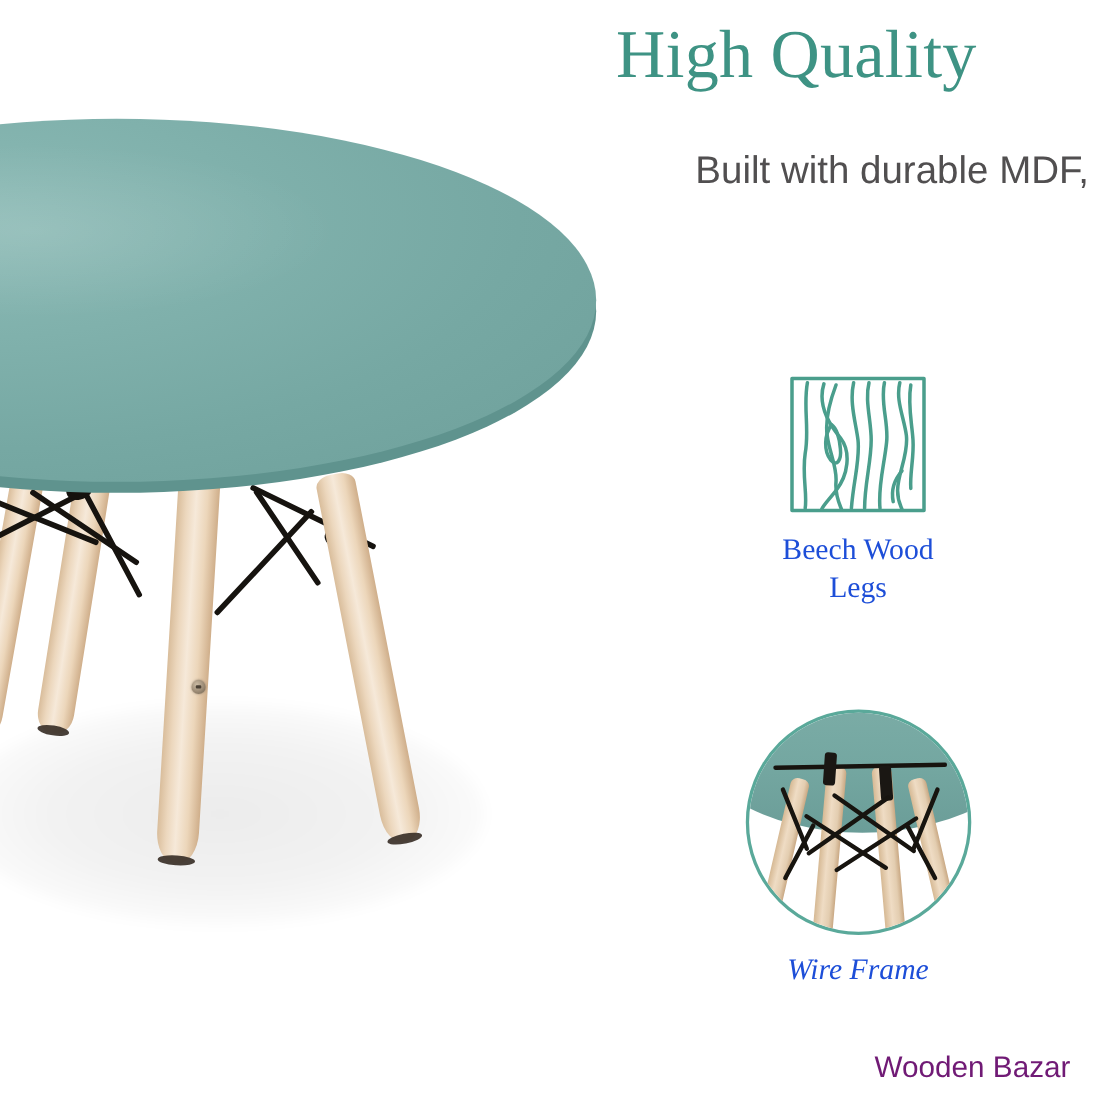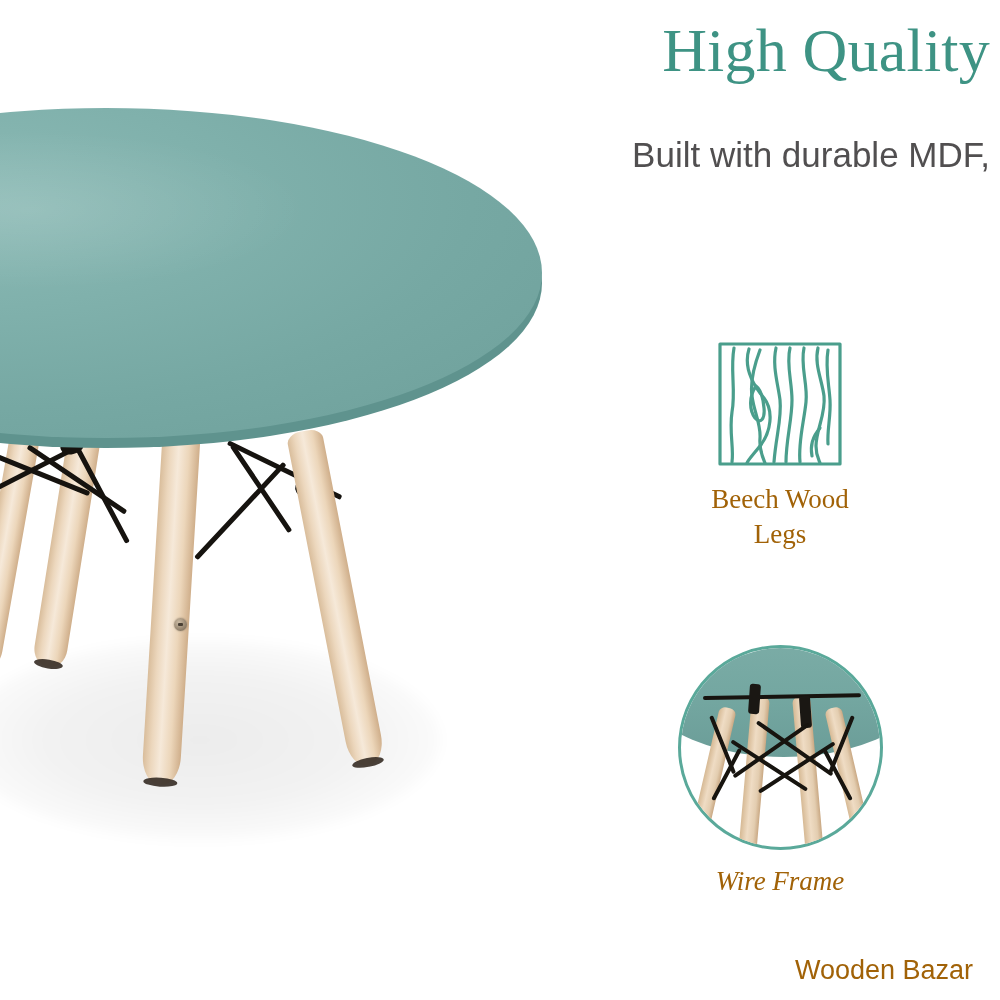--- a/index.html
+++ b/index.html
@@ -128,21 +128,21 @@
     left: 560px;
     top: 0;
     width: 440px;
     height: 1000px;
   }
   .headline {
     position: absolute;
     right: 10px;
     top: 18px;
     width: 430px;
-    text-align: right;
+    text-align: left;
     font-family: "Liberation Serif", serif;
     font-size: 62px;
     line-height: 1.05;
     color: #3e9384;
     letter-spacing: .2px;
     white-space: nowrap;
   }
   .subcopy {
     position: absolute;
     right: 10px;
@@ -160,21 +160,21 @@
   
   .feature {
     position: absolute;
     width: 440px;
     text-align: center;
   }
   .feature-caption {
     font-family: "Liberation Serif", serif;
     font-size: 27px;
     line-height: 1.28;
-    color: #a16207;
+    color: #1d4ed8;
     margin-top: 14px;
   }
   .feature-caption div { white-space: nowrap; }
 
   .wood-icon-wrap {
     display: flex;
     justify-content: center;
   }
   .circle-photo {
     position: relative;
@@ -212,21 +212,21 @@
     background: #1a1713;
     border-radius: 3px;
   }
 
   .watermark {
     position: absolute;
     left: 795px;
     top: 955px;
     font-family: "Liberation Sans", sans-serif;
     font-size: 27px;
-    color: #a16207;
+    color: #701a75;
     white-space: nowrap;
   }
 </style>
 </head>
 <body>
 
 <div id="page">
 
   <div class="photo-stage">
 

